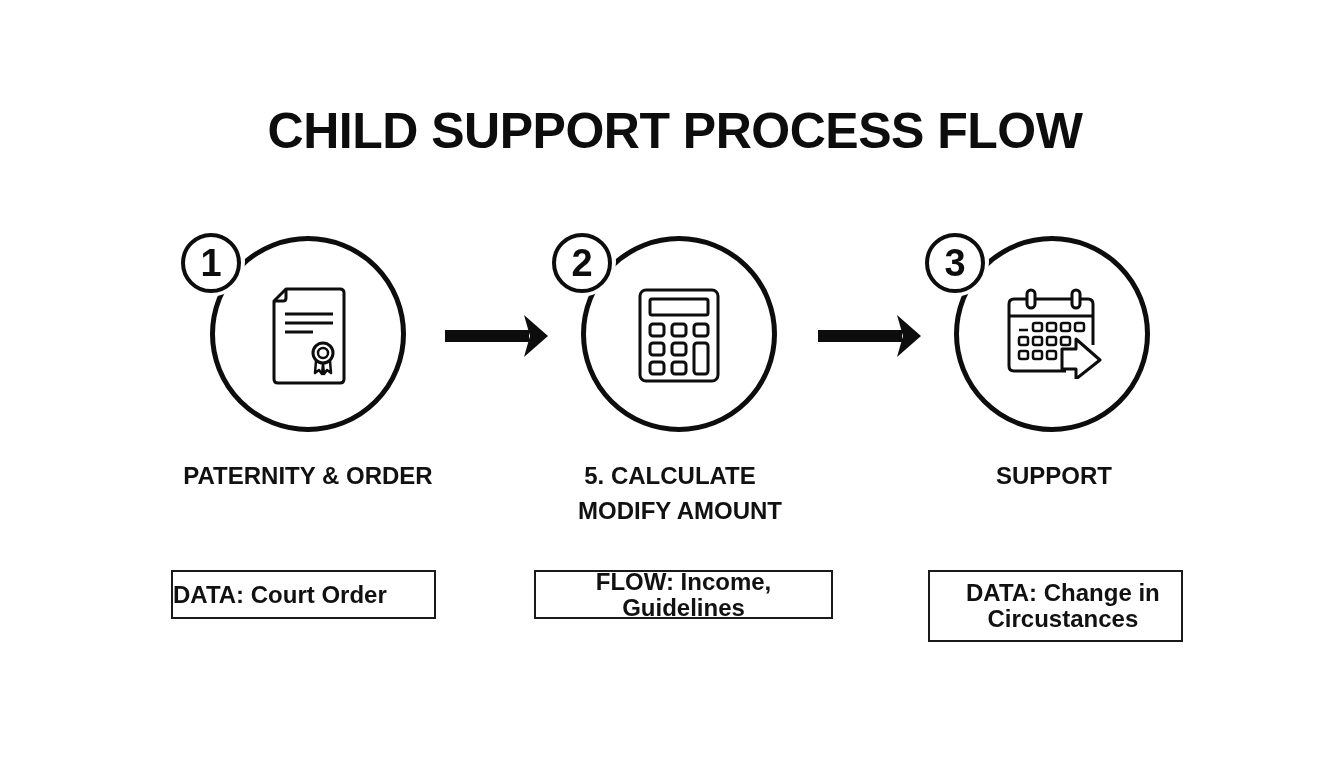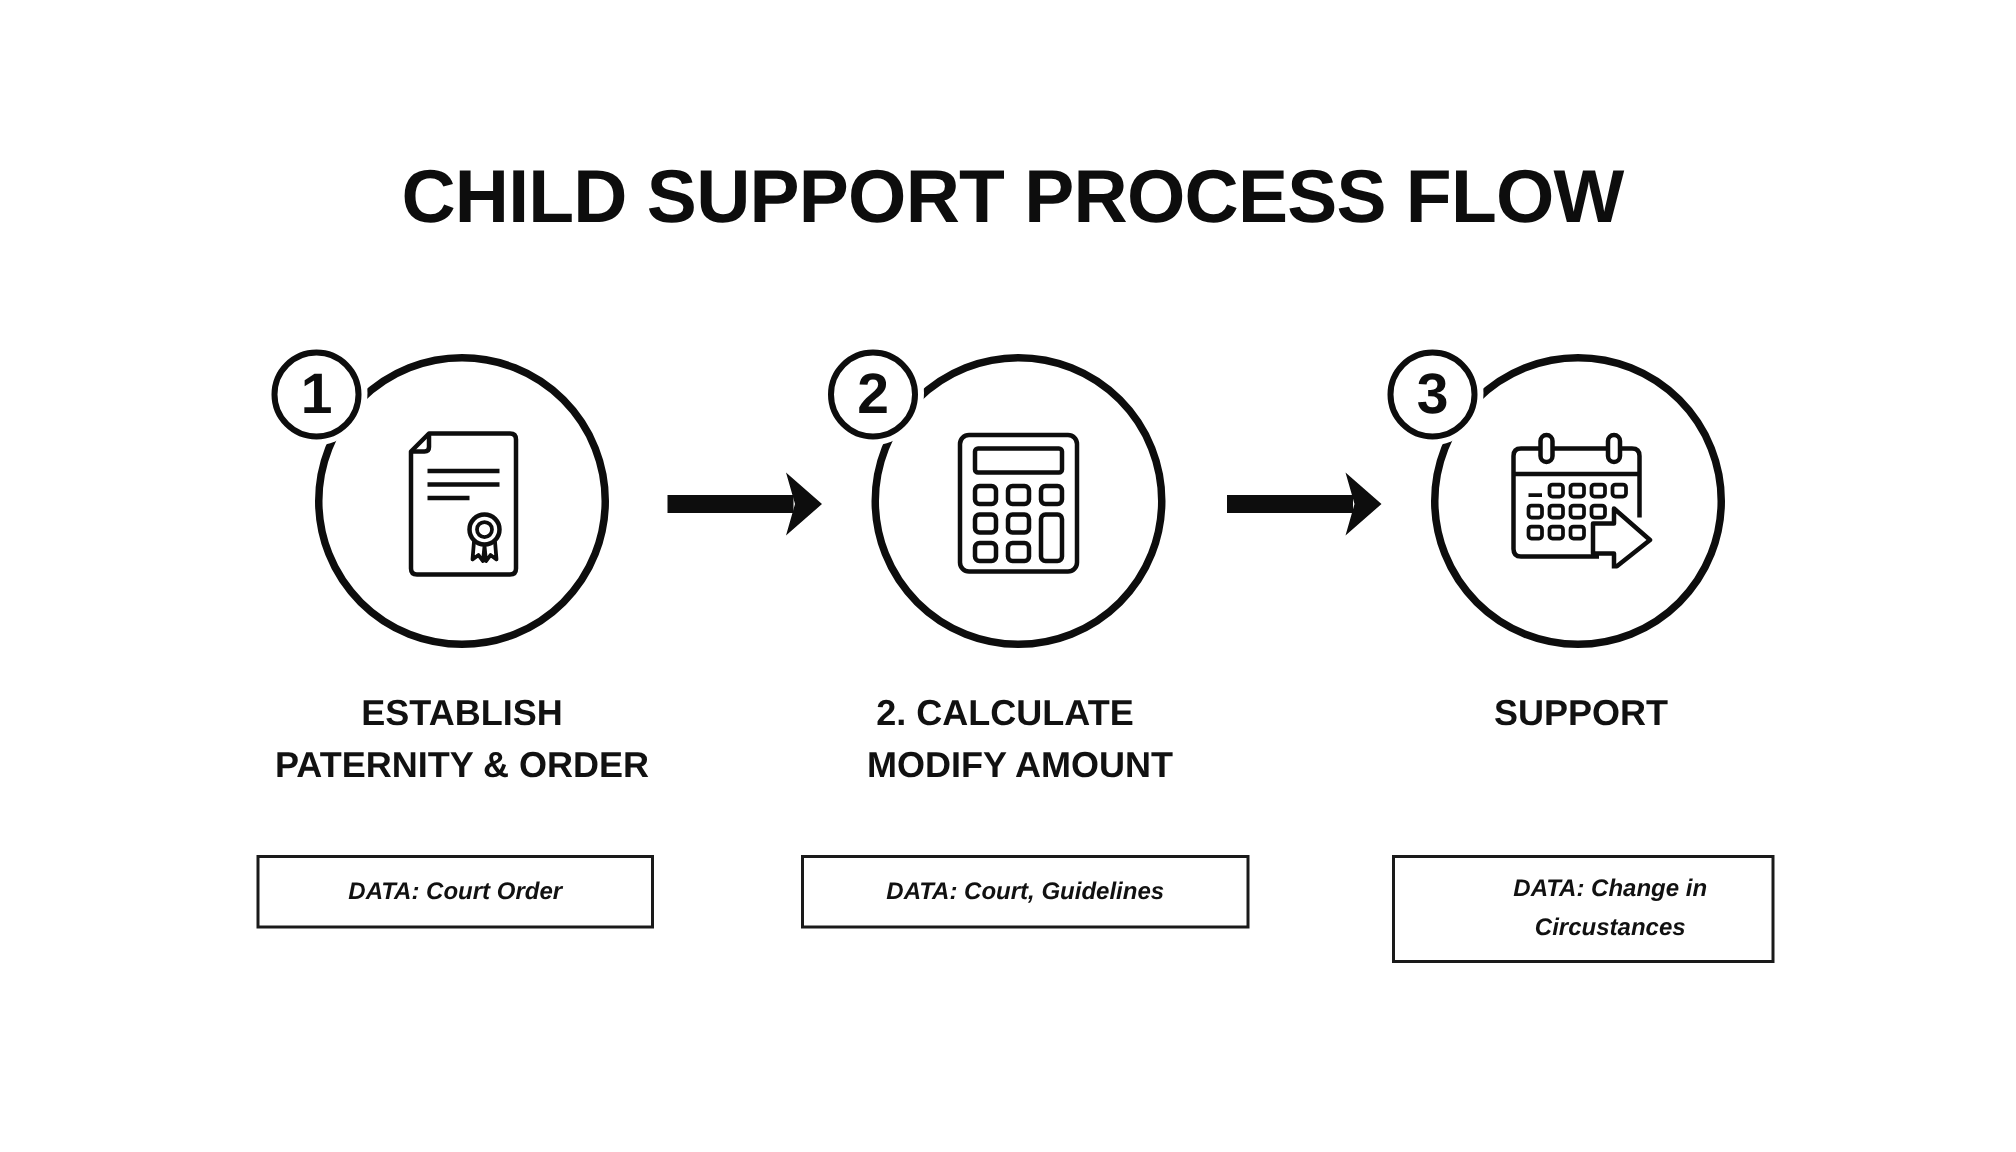--- a/index.html
+++ b/index.html
@@ -28,22 +28,22 @@
   }
   .icon { position: absolute; }
   .arrow { position: absolute; }
   .step-label {
     position: absolute; text-align: center; font-size: 24px; font-weight: 700;
     line-height: 35px; color: #111111; white-space: nowrap;
   }
   .step-label span { display: block; }
   .data-box {
     position: absolute; border: 2.5px solid #1a1a1a; box-sizing: border-box;
-    display: flex; align-items: center; justify-content: center; text-align: center;
-    font-size: 16px; font-weight: 700; line-height: 26px; color: #111111; font-style: italic;
+    display: flex; align-items: center; justify-content: flex-start; text-align: center;
+    font-size: 24px; font-weight: 700; line-height: 26px; color: #111111;
   }
   .data-box .inner span { display: block; }
 </style>
 </head>
 <body>
 
 <div class="title">CHILD SUPPORT PROCESS FLOW</div>
 
 <div>
   <div class="step-circle" style="left:210px; top:236px;"></div>
@@ -114,39 +114,38 @@
     <rect x="41" y="50" width="9" height="8" rx="2" fill="none" stroke="#0d0d0d" stroke-width="2.5"></rect>
     <rect x="55" y="50" width="9" height="8" rx="2" fill="none" stroke="#0d0d0d" stroke-width="2.5"></rect>
     <rect x="13" y="64" width="9" height="8" rx="2" fill="none" stroke="#0d0d0d" stroke-width="2.5"></rect>
     <rect x="27" y="64" width="9" height="8" rx="2" fill="none" stroke="#0d0d0d" stroke-width="2.5"></rect>
     <rect x="41" y="64" width="9" height="8" rx="2" fill="none" stroke="#0d0d0d" stroke-width="2.5"></rect>
     <path d="M56 62 L70 62 L70 52 L94 73 L70 92 L70 82 L56 82 Z" fill="#ffffff" stroke="#0d0d0d" stroke-width="3" stroke-linejoin="round"></path>
   </svg>
 </div>
 
 <div class="step-label" style="left:158px; top:458px; width:300px;">
-  <span>ESTABLISH</span>
   <span>PATERNITY &amp; ORDER</span>
 </div>
 <div class="step-label" style="left:530px; top:458px; width:300px;">
-  <span style="margin-left:-20px;">2. CALCULATE</span>
+  <span style="margin-left:-20px;">5. CALCULATE</span>
   <span>MODIFY AMOUNT</span>
 </div>
 <div class="step-label" style="left:904px; top:458px; width:300px;">
   <span>SUPPORT</span>
 </div>
 
 <div class="data-box" style="left:171px; top:570px; width:265px; height:49px;">
   <div class="inner">
       <span>DATA: Court Order</span>
     </div>
 </div>
 <div class="data-box" style="left:534px; top:570px; width:299px; height:49px;">
   <div class="inner">
-      <span>DATA: Court, Guidelines</span>
+      <span>FLOW: Income, Guidelines</span>
     </div>
 </div>
 <div class="data-box" style="left:928px; top:570px; width:255px; height:72px;padding-left:36px;">
   <div class="inner">
     <span>DATA: Change in</span>
     <span>Circustances</span>
   </div>
 </div>
 
 </body></html>

